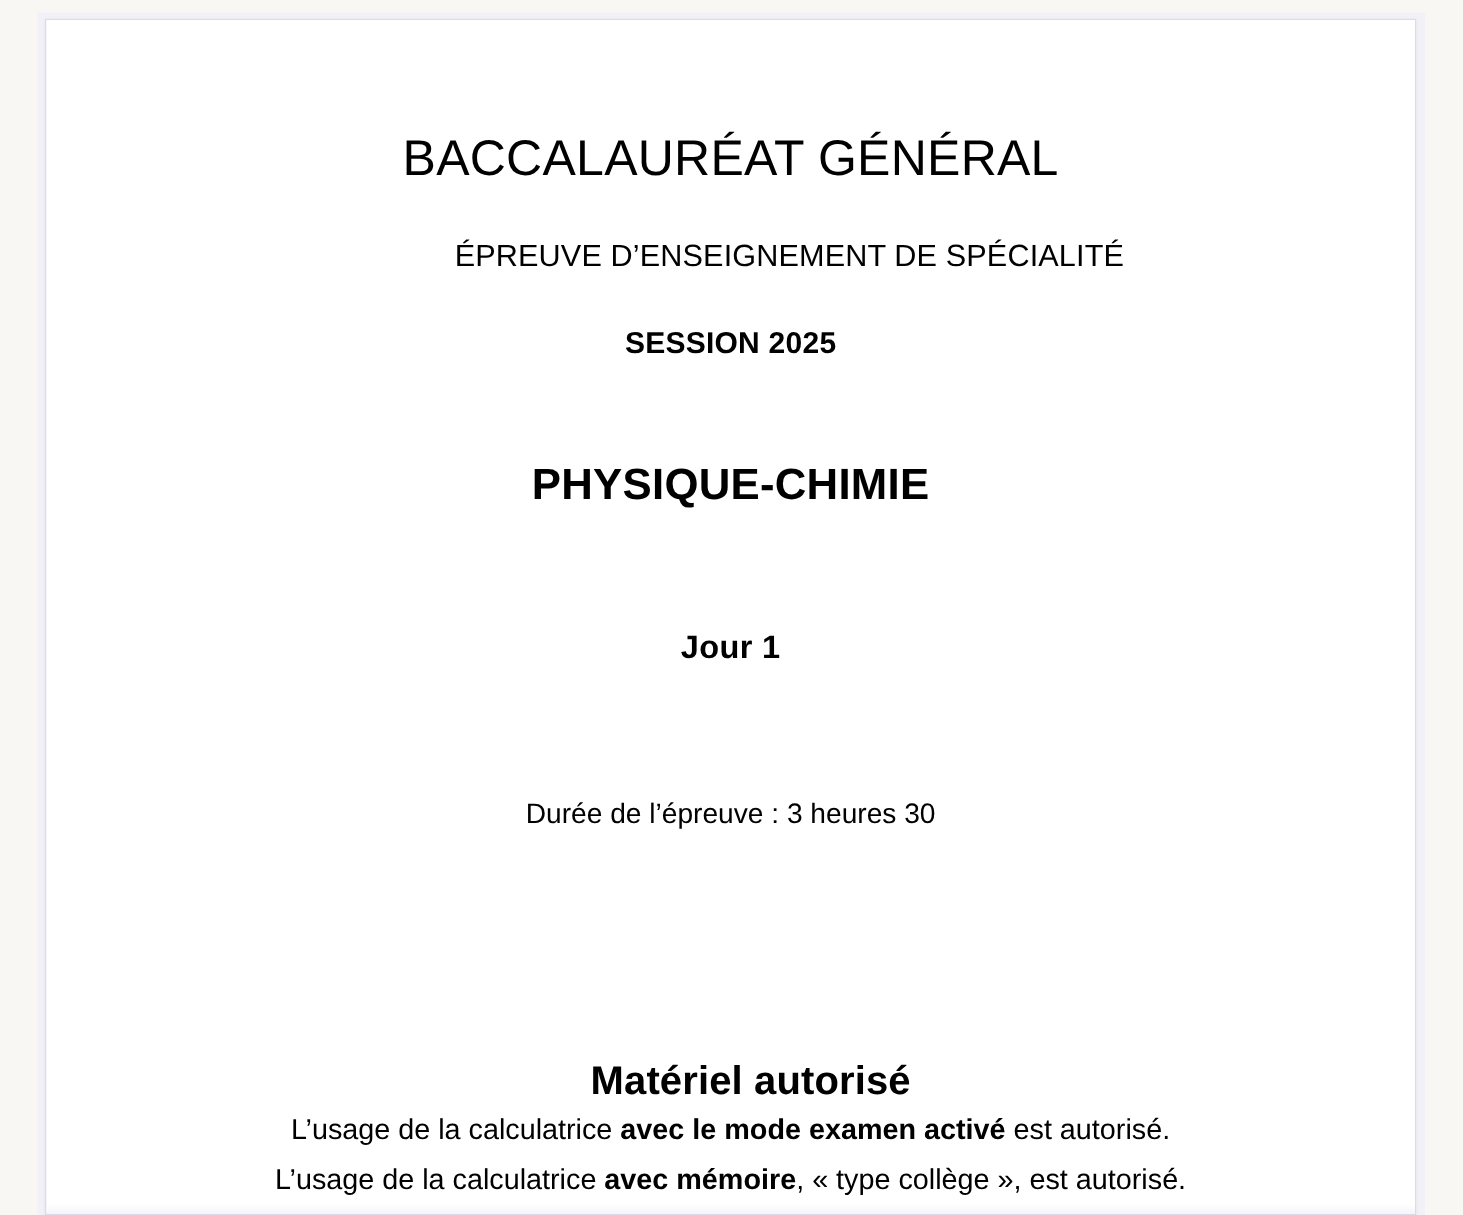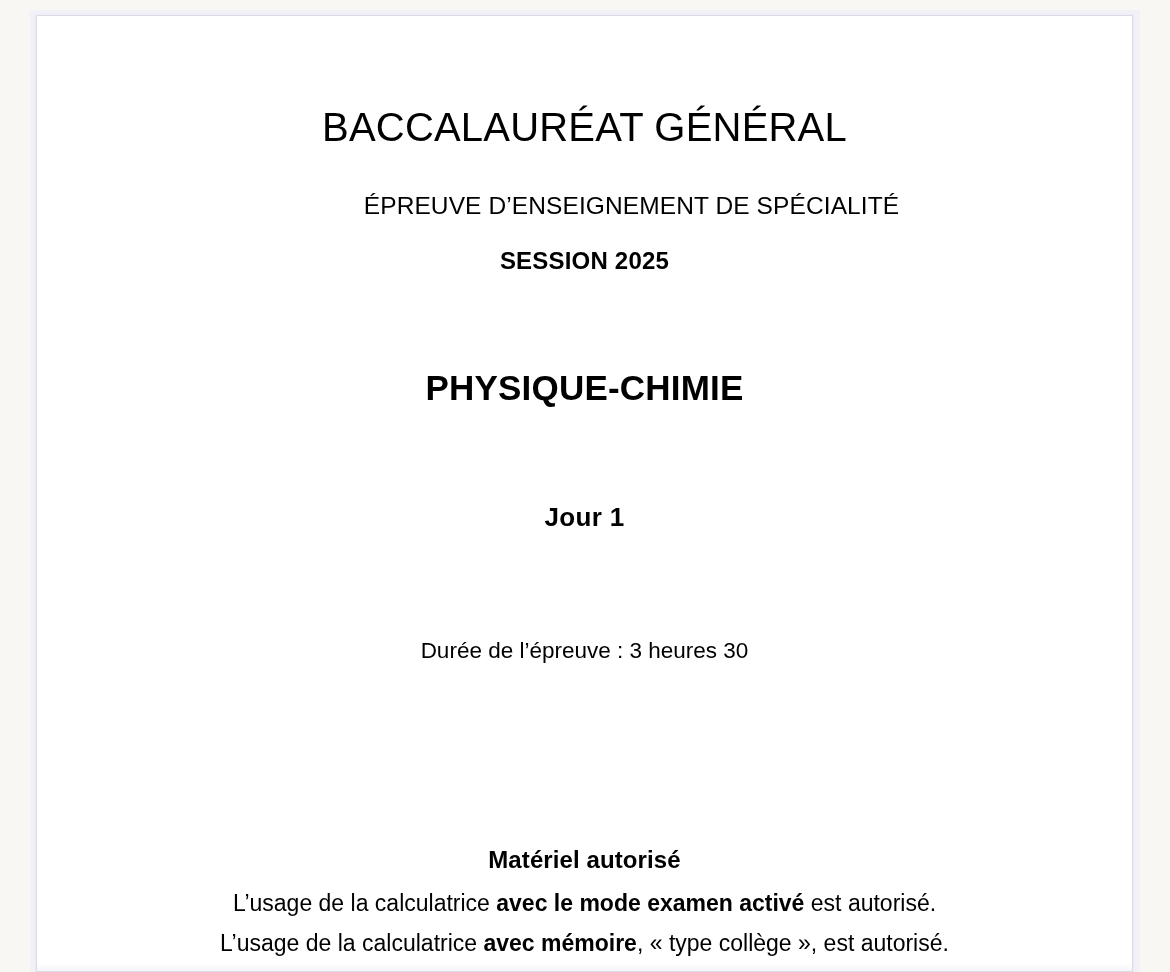--- a/index.html
+++ b/index.html
@@ -76,21 +76,21 @@
 
   .t-subtitle {
     top: 176px;
     font-size: 24.5px;
     font-weight: 400;
     letter-spacing: 0.1px;
     padding-left: 47px;
   }
 
   .t-session {
-    top: 231px;
+    top: 245px;
     font-size: 24px;
     font-weight: bold;
     letter-spacing: 0.2px;
   }
 
   .t-subject {
     top: 352px;
     font-size: 35px;
     font-weight: bold;
     letter-spacing: 0.2px;
@@ -107,23 +107,24 @@
     top: 622px;
     font-size: 22.5px;
     font-weight: 400;
   }
   .t-duration .bold {
     font-weight: normal;
   }
 
   .t-material-heading {
     top: 830px;
-    font-size: 24px;
+    font-size: 32px;
     font-weight: bold;
     letter-spacing: 0.1px;
+    padding-left: 16px;
   }
 
   .t-calc-1 {
     top: 874px;
     font-size: 23px;
     font-weight: 400;
   }
 
   .t-calc-2 {
     top: 914px;

